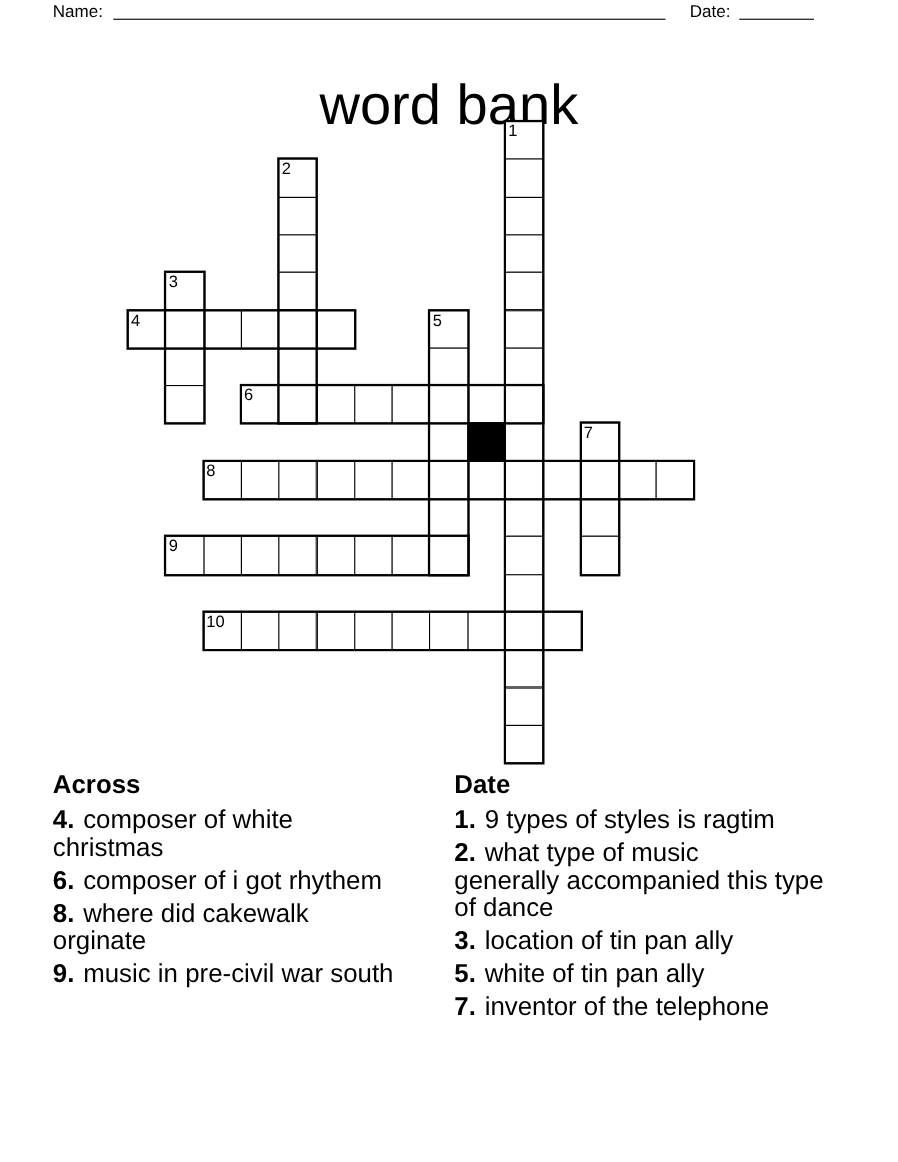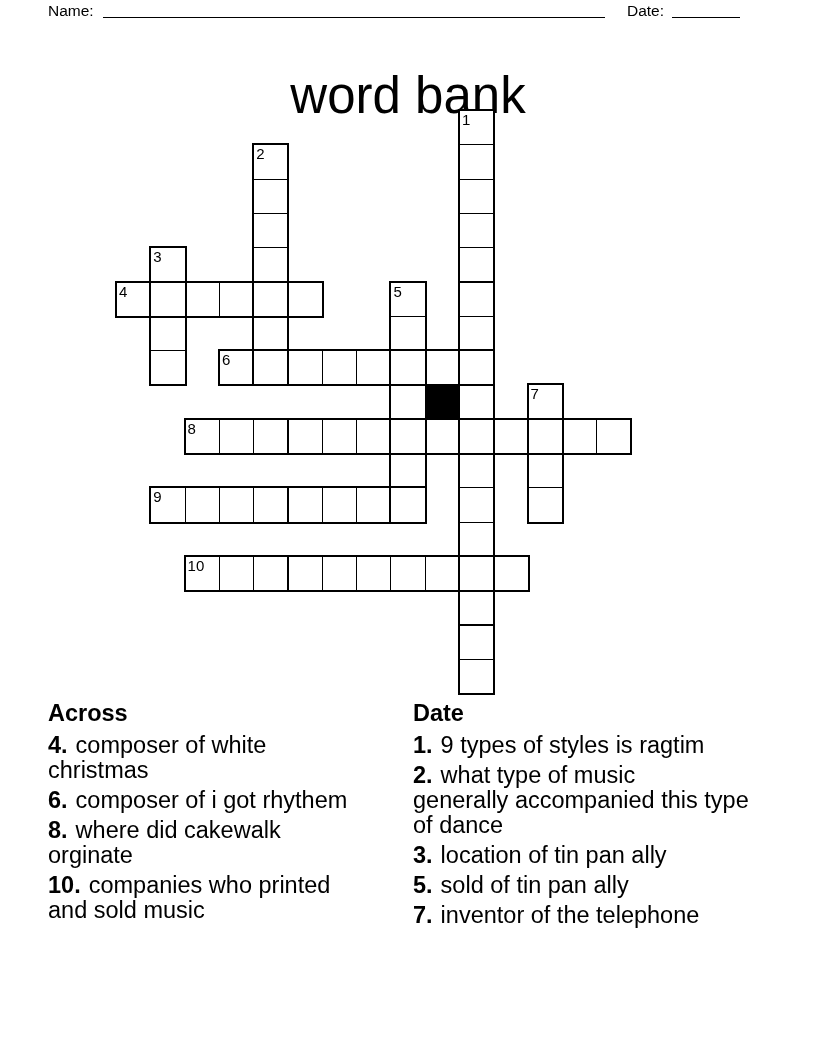--- a/index.html
+++ b/index.html
@@ -168,29 +168,28 @@
   </div>
 
 <div id="across-clues" class="clue-col">
   <div class="clue-heading">Across</div>
   <div class="clue-list">
       <div class="clue"><span class="clue-num">4.</span><span class="clue-text">composer of white
 christmas</span></div>
       <div class="clue"><span class="clue-num">6.</span><span class="clue-text">composer of i got rhythem</span></div>
       <div class="clue"><span class="clue-num">8.</span><span class="clue-text">where did cakewalk
 orginate</span></div>
-      <div class="clue"><span class="clue-num">10.</span><span class="clue-text">companies who printed
-and sold music</span></div>
+      <div class="clue"><span class="clue-num">9.</span><span class="clue-text">music in pre-civil war south</span></div>
     </div>
 </div>
 
 <div id="down-clues" class="clue-col">
   <div class="clue-heading">Date</div>
   <div class="clue-list">
       <div class="clue"><span class="clue-num">1.</span><span class="clue-text">9 types of styles is ragtim</span></div>
       <div class="clue"><span class="clue-num">2.</span><span class="clue-text">what type of music
 generally accompanied this type
 of dance</span></div>
       <div class="clue"><span class="clue-num">3.</span><span class="clue-text">location of tin pan ally</span></div>
-      <div class="clue"><span class="clue-num">5.</span><span class="clue-text">sold of tin pan ally</span></div>
+      <div class="clue"><span class="clue-num">5.</span><span class="clue-text">white of tin pan ally</span></div>
       <div class="clue"><span class="clue-num">7.</span><span class="clue-text">inventor of the telephone</span></div>
     </div>
 </div>
 
 </body></html>

